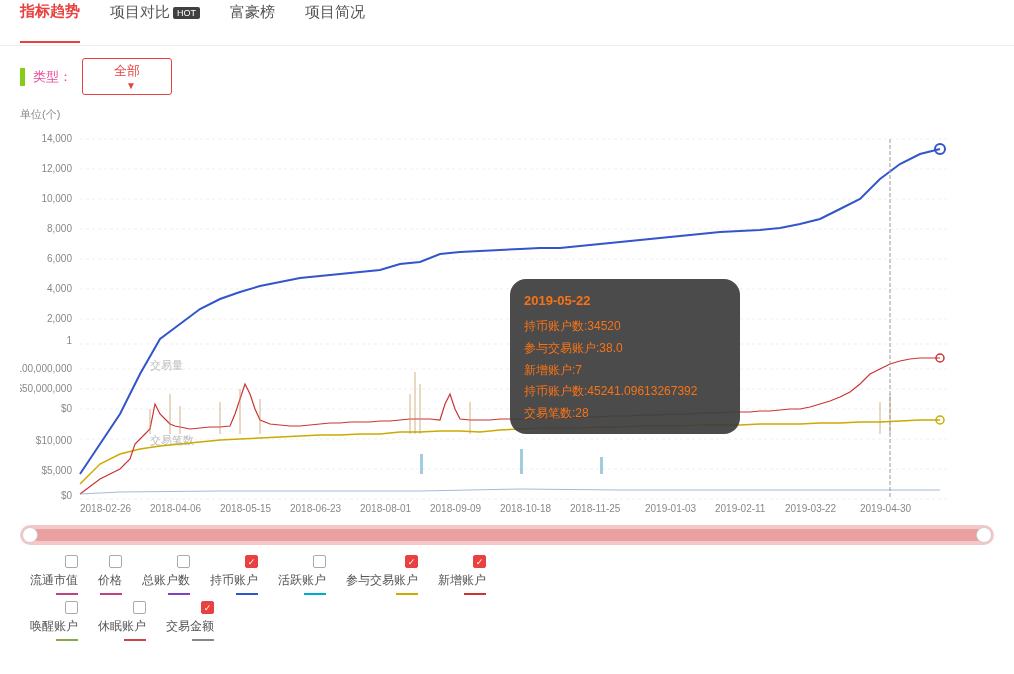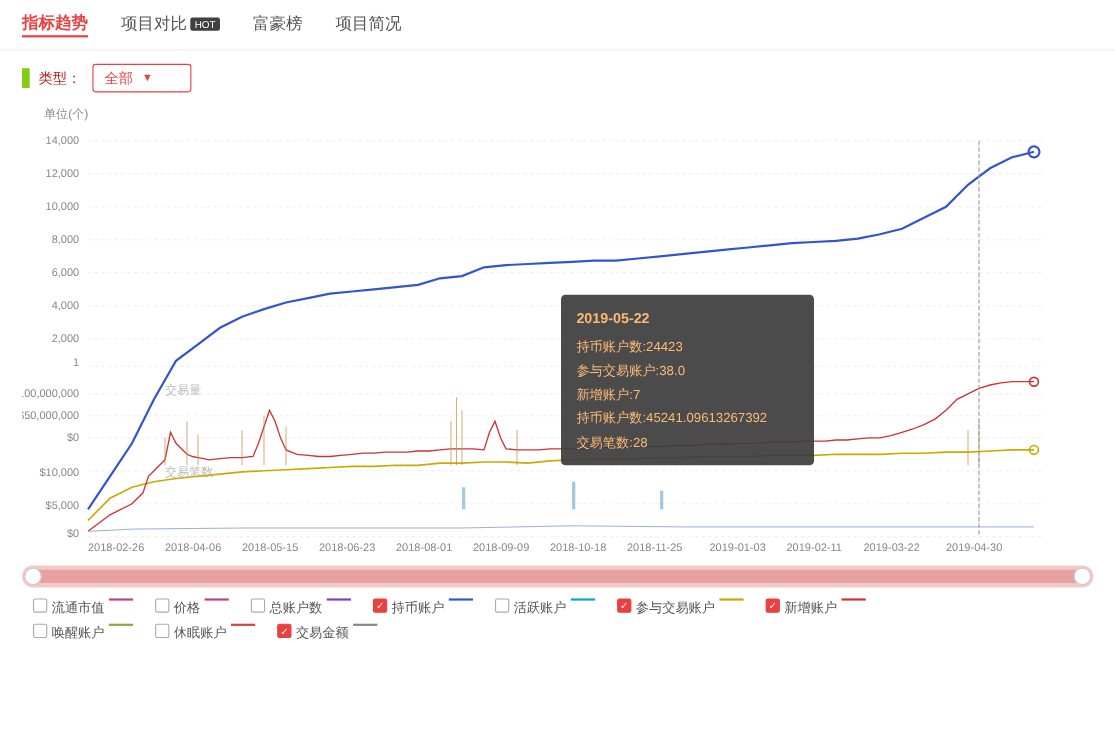--- a/index.html
+++ b/index.html
@@ -1,48 +1,48 @@
 <!DOCTYPE html>
 <html><head>
   <meta charset="utf-8">
   <style>
     * { box-sizing: border-box; margin: 0; padding: 0; }
     body { font-family: "Microsoft YaHei", "PingFang SC", Arial, sans-serif; background: #fff; font-size: 13px; color: #333; width: 1014px; }
 
     
     .top-nav { display: flex; align-items: center; padding: 0 20px; border-bottom: 1px solid #eee; height: 46px; gap: 30px; }
-    .nav-item { cursor: pointer; font-size: 15px; color: #555; padding-bottom: 2px; }
+    .nav-item { cursor: pointer; font-size: 15px; color: #555; padding-bottom: 20px; }
     .nav-item.active { color: #e94040; border-bottom: 2px solid #e94040; font-weight: bold; }
     .nav-badge { background: #404040; color: #fff; font-size: 9px; padding: 1px 4px; border-radius: 2px; margin-left: 3px; vertical-align: middle; }
 
     
     .filter-row { display: flex; align-items: center; padding: 12px 20px; gap: 10px; }
-    .filter-label { font-size: 13px; color: #b91c1c; border-left: 7px solid #84cc16; padding-left: 8px; }
-    .filter-select { display: flex; align-items: center; border: 1px solid #e94040; border-radius: 3px; padding: 3px 10px; color: #e94040; cursor: pointer; font-size: 13px; min-width: 90px; justify-content: flex-start; }
+    .filter-label { font-size: 13px; color: #ec4899; border-left: 5px solid #84cc16; padding-left: 8px; }
+    .filter-select { display: flex; align-items: center; border: 1px solid #e94040; border-radius: 3px; padding: 3px 10px; color: #e94040; cursor: pointer; font-size: 13px; min-width: 90px; justify-content: flex-start; flex-direction: column; }
     .filter-select .arrow { margin-left: 8px; font-size: 10px; }
 
     
     .chart-container { position: relative; margin: 0 20px; }
-    .y-label { font-size: 11px; color: #888; margin-left: 20px; margin-bottom: 2px; }
+    .y-label { font-size: 11px; color: #888; margin-bottom: 2px; }
     .chart-svg-wrapper { position: relative; }
 
     
-    .tooltip-box { position: absolute; top: 155px; left: 490px; background: rgba(60,60,60,0.92); color: #fdba74; border-radius: 4px; padding: 10px 14px; font-size: 12px; line-height: 1.8; z-index: 10; min-width: 230px; }
+    .tooltip-box { position: absolute; top: 155px; left: 490px; background: rgba(60,60,60,0.92); color: #f97316; border-radius: 16px; padding: 10px 14px; font-size: 12px; line-height: 1.8; z-index: 10; min-width: 230px; }
     .tooltip-date { font-weight: bold; margin-bottom: 4px; font-size: 13px; }
 
     
     .scroll-bar-container { margin: 8px 20px 0; height: 20px; background: #f5c8c8; border-radius: 10px; position: relative; overflow: hidden; }
     .scroll-bar-inner { position: absolute; left: 5px; right: 5px; top: 4px; height: 12px; background: linear-gradient(90deg, #e8a0a0 0%, #e8a0a0 100%); border-radius: 6px; }
     .scroll-handle-left { position: absolute; left: 2px; top: 2px; width: 16px; height: 16px; background: #fff; border: 1px solid #ccc; border-radius: 50%; cursor: pointer; }
     .scroll-handle-right { position: absolute; right: 2px; top: 2px; width: 16px; height: 16px; background: #fff; border: 1px solid #ccc; border-radius: 50%; cursor: pointer; }
 
     
     .legend-area { padding: 10px 30px; }
     .legend-row { display: flex; align-items: center; flex-wrap: wrap; gap: 8px 20px; margin-bottom: 6px; }
-    .legend-item { display: flex; align-items: flex-start; gap: 4px; cursor: pointer; }
+    .legend-item { display: flex; align-items: flex-end; gap: 4px; cursor: pointer; flex-direction: column; }
     .legend-checkbox { width: 13px; height: 13px; border: 1px solid #aaa; border-radius: 2px; display: flex; align-items: center; justify-content: center; }
     .legend-checkbox.checked { background: #e94040; border-color: #e94040; }
     .legend-checkbox.checked::after { content: '✓'; color: #fff; font-size: 9px; }
     .legend-line { width: 22px; height: 2px; display: inline-block; }
     .legend-text { font-size: 12px; color: #555; }
   </style>
 </head>
 <body>
 
 <div class="top-nav">
@@ -199,21 +199,21 @@
       <text x="550" y="388" class="axis-text">2018-11-25</text>
       <text x="625" y="388" class="axis-text">2019-01-03</text>
       <text x="695" y="388" class="axis-text">2019-02-11</text>
       <text x="765" y="388" class="axis-text">2019-03-22</text>
       <text x="840" y="388" class="axis-text">2019-04-30</text>
     </svg>
 
     
     <div class="tooltip-box">
       <div class="tooltip-date">2019-05-22</div>
-      <div><span>持币账户数:</span><span>24423</span></div>
+      <div><span>持币账户数:</span><span>34520</span></div>
       <div><span>参与交易账户:</span><span>38.0</span></div>
       <div><span>新增账户:</span><span>7</span></div>
       <div><span>持币账户数:</span><span>45241.09613267392</span></div>
       <div><span>交易笔数:</span><span>28</span></div>
     </div>
   </div>
 </div>
 
 <div class="scroll-bar-container">
   <div class="scroll-bar-inner"></div>

